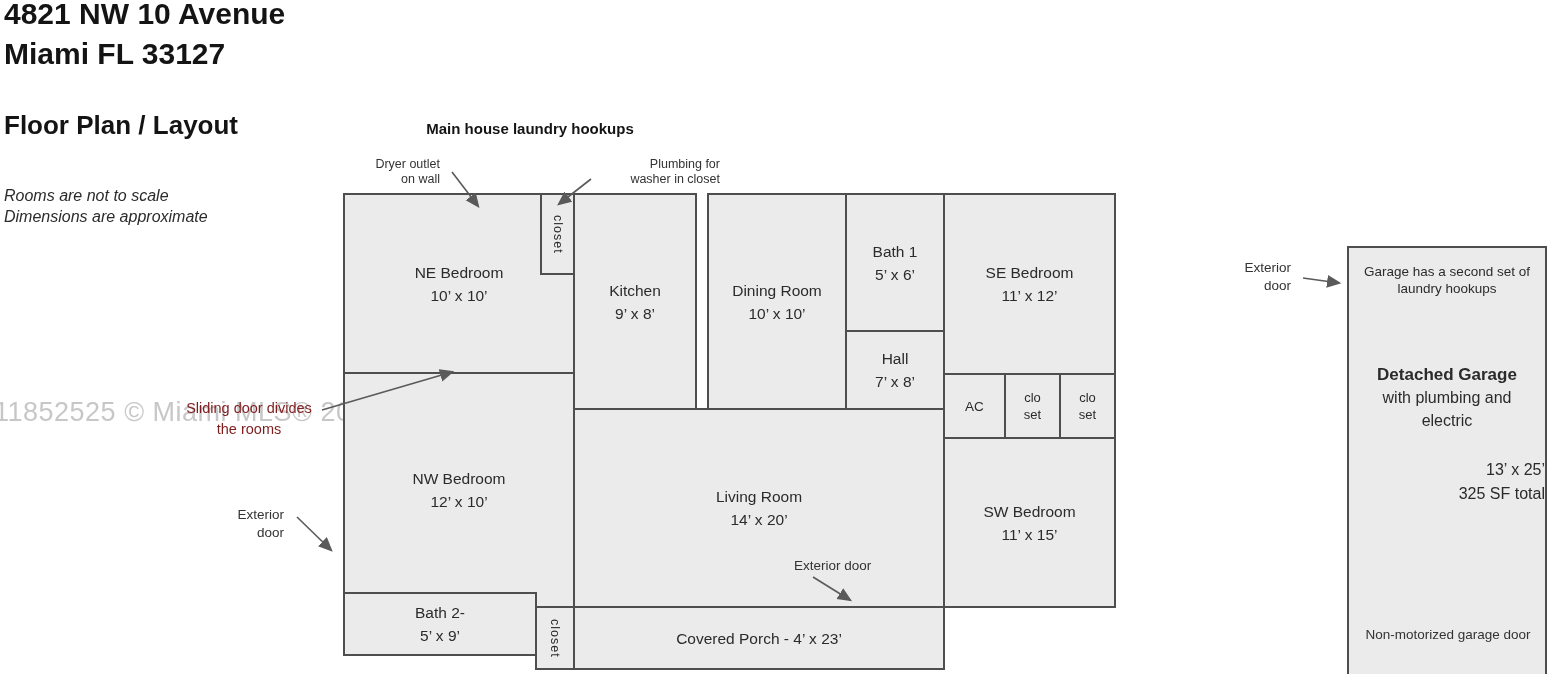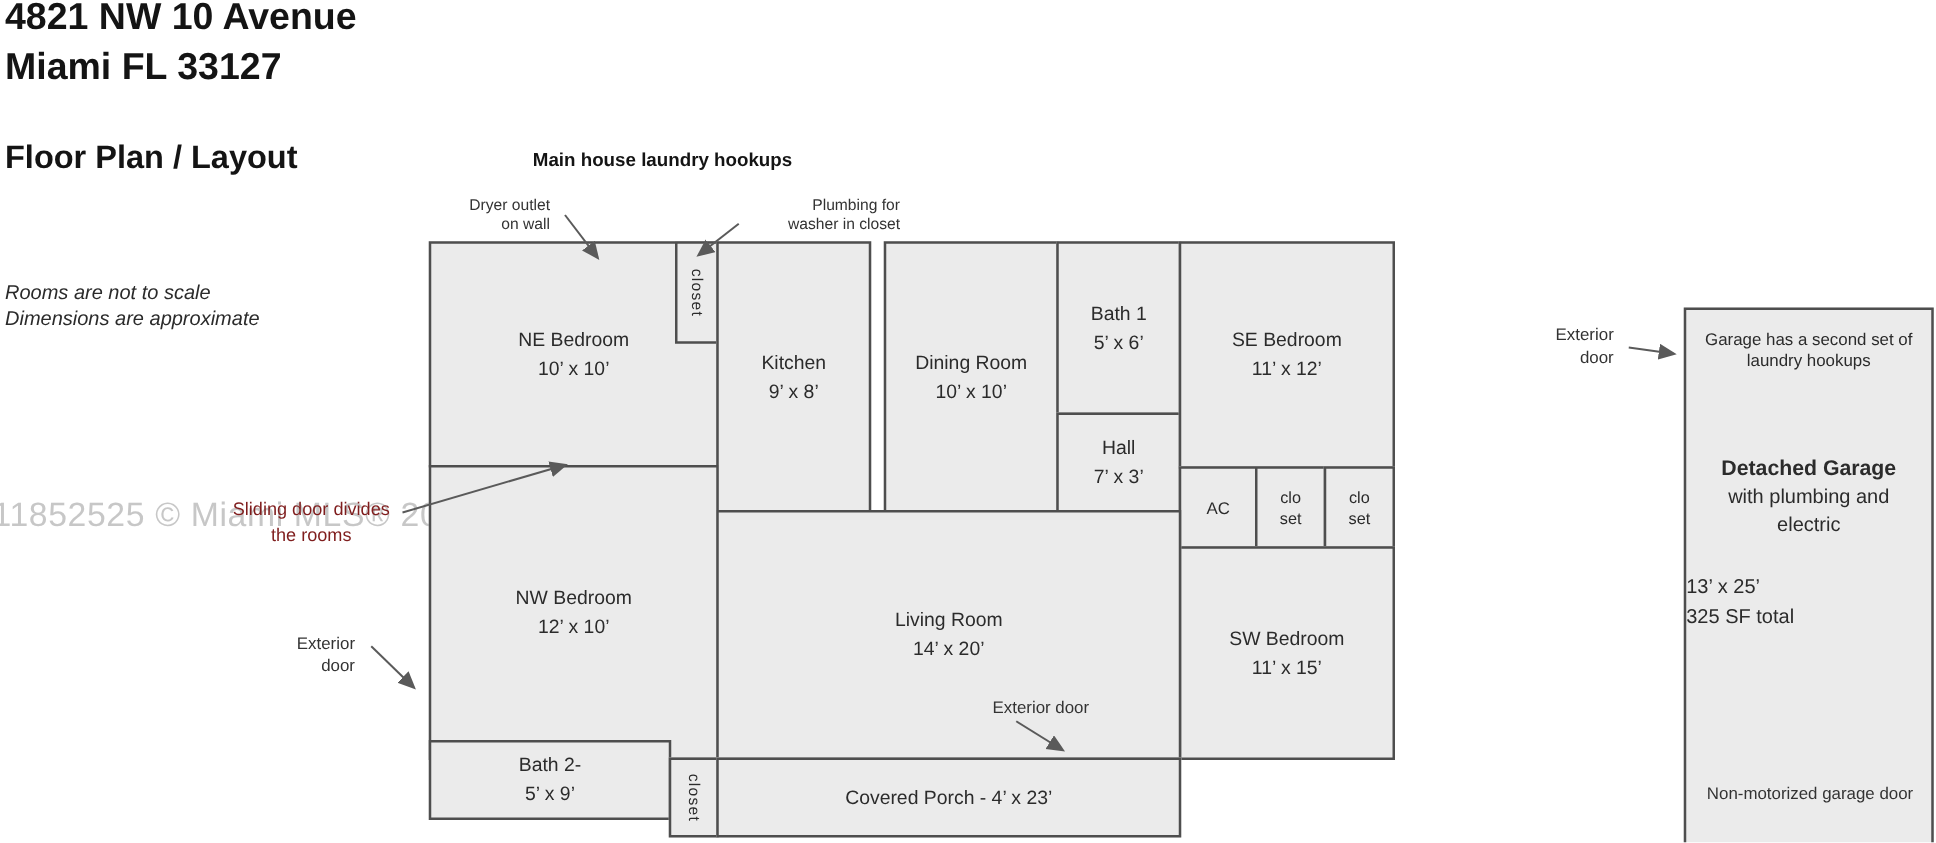--- a/index.html
+++ b/index.html
@@ -3,39 +3,39 @@
 <meta charset="utf-8">
 <style>
   html,body{margin:0;padding:0;background:#fff;}
   .canvas{position:relative;width:1549px;height:674px;background:#ffffff;
           font-family:"Liberation Sans",sans-serif;overflow:hidden;color:#222;}
 
   
   .hdr{position:absolute;left:4px;top:-6px;}
   .addr{font-size:30px;font-weight:bold;color:#141414;line-height:40px;}
   .section-title{position:absolute;left:4px;top:110px;font-size:26px;font-weight:bold;color:#141414;}
-  .note{position:absolute;left:4px;top:185px;font-size:16px;font-style:italic;color:#2b2b2b;line-height:21px;margin-top:39px;}
+  .note{position:absolute;left:4px;top:185px;font-size:16px;font-style:italic;color:#2b2b2b;line-height:21px;}
 
   
   .watermark{position:absolute;left:-6px;top:397px;font-size:27px;color:#c2c2c2;
              letter-spacing:.5px;opacity:.9;white-space:nowrap;}
 
   
   .room{position:absolute;background:#ebebeb;border:2px solid #4e4e4e;box-sizing:border-box;
         display:flex;align-items:center;justify-content:center;}
   .room-label{text-align:center;font-size:15.5px;line-height:23px;color:#2b2b2b;}
   .small-label{text-align:center;font-size:13px;line-height:17px;color:#2b2b2b;}
   .vtext{writing-mode:vertical-rl;text-orientation:mixed;font-size:12.5px;color:#2b2b2b;letter-spacing:1px;}
 
   
   .garage{display:block;}
   .g-note{position:absolute;top:15px;left:0;right:0;text-align:center;font-size:13.5px;line-height:17px;color:#2b2b2b;}
   .g-main{position:absolute;top:115px;left:0;right:0;text-align:center;font-size:16px;line-height:23px;color:#2b2b2b;}
   .g-main .g-title{font-weight:bold;font-size:17px;}
-  .g-dims{position:absolute;top:210px;left:0;right:0;text-align:left;font-size:16px;line-height:24px;color:#2b2b2b;}
+  .g-dims{position:absolute;top:210px;left:0;right:0;text-align:right;font-size:16px;line-height:24px;color:#2b2b2b;}
 
   
   .ann{position:absolute;color:#333;font-size:12.5px;line-height:15px;text-align:right;}
   .ann.big{font-size:14.5px;line-height:21px;color:#7f1d1d;}
   .ann.med{font-size:13.5px;line-height:18px;}
   .laundry-title{position:absolute;left:422px;top:120px;width:216px;text-align:center;
                  font-size:15px;font-weight:bold;color:#141414;}
   .arrows{position:absolute;left:0;top:0;pointer-events:none;}
 </style>
 </head>
@@ -83,21 +83,21 @@
   <div class="room" style="left:845px;top:193px;width:100px;height:139px;">
     <div class="room-label">
       <div>Bath 1</div>
       <div>5’ x 6’</div>
     </div>
   </div>
 
   <div class="room" style="left:845px;top:330px;width:100px;height:80px;">
     <div class="room-label">
       <div>Hall</div>
-      <div>7’ x 3’</div>
+      <div>7’ x 8’</div>
     </div>
   </div>
 
   <div class="room" style="left:943px;top:193px;width:173px;height:182px;">
     <div class="room-label">
       <div>SE Bedroom</div>
       <div>11’ x 12’</div>
     </div>
   </div>
 

